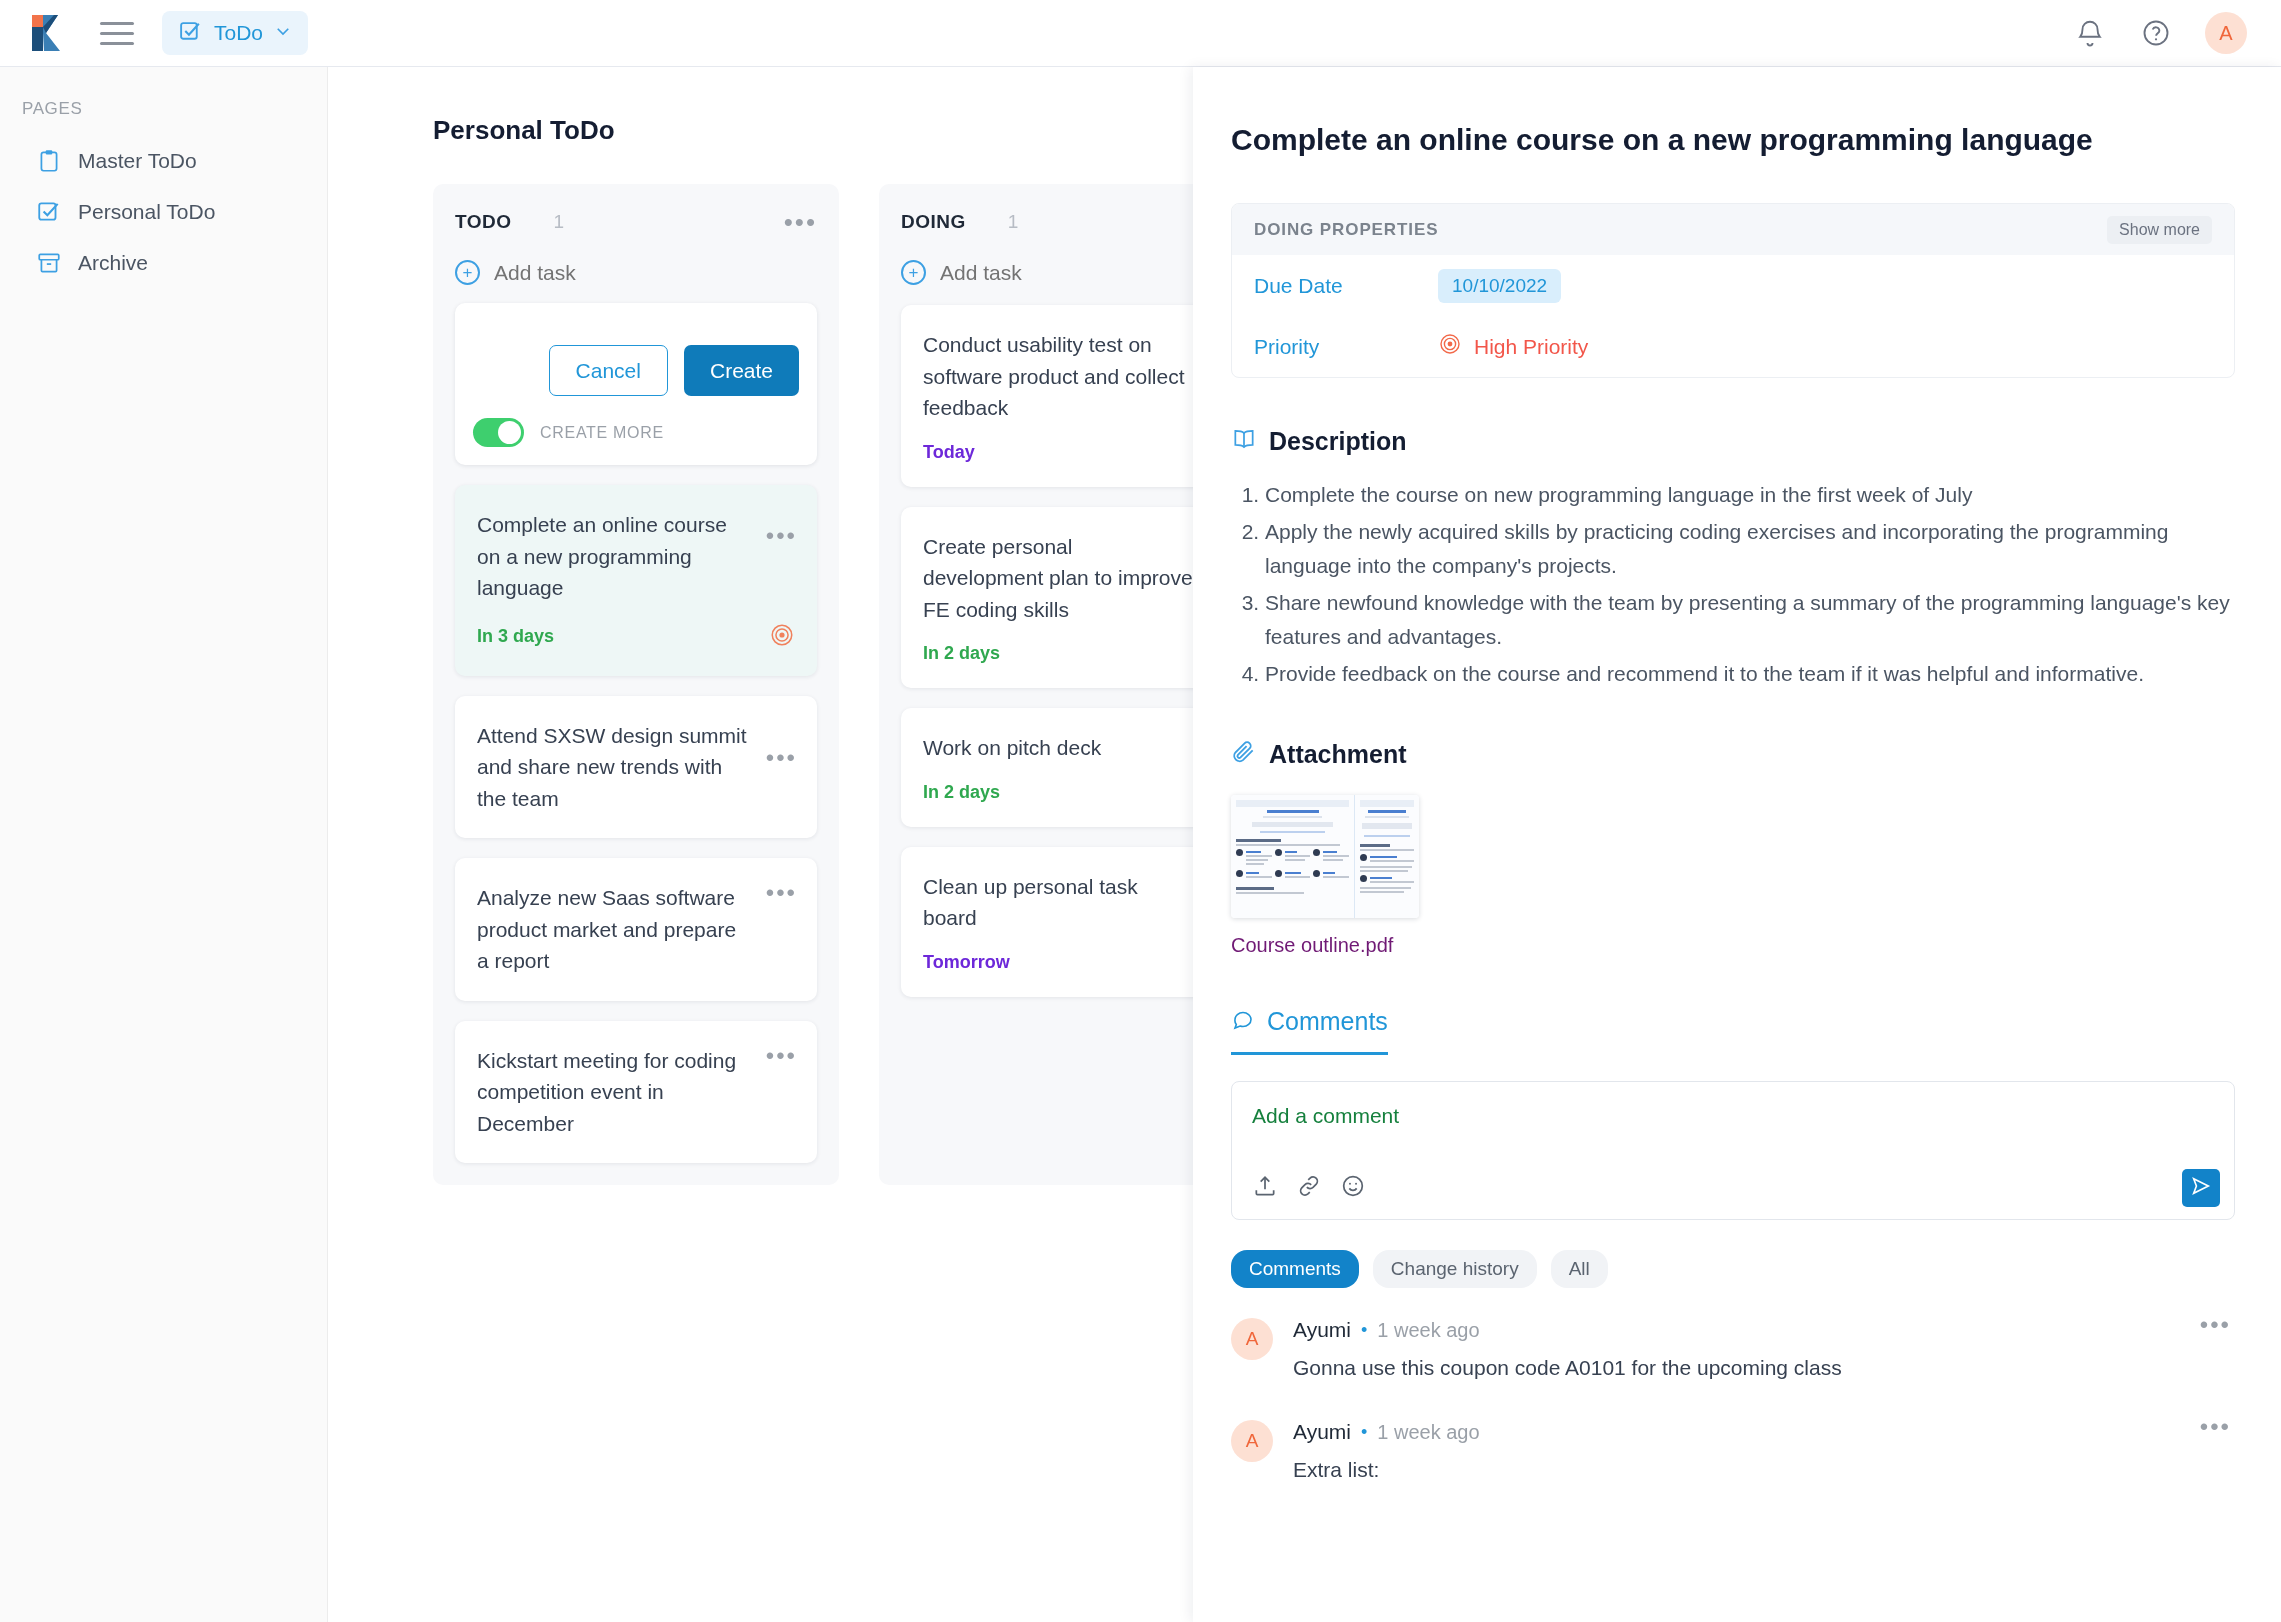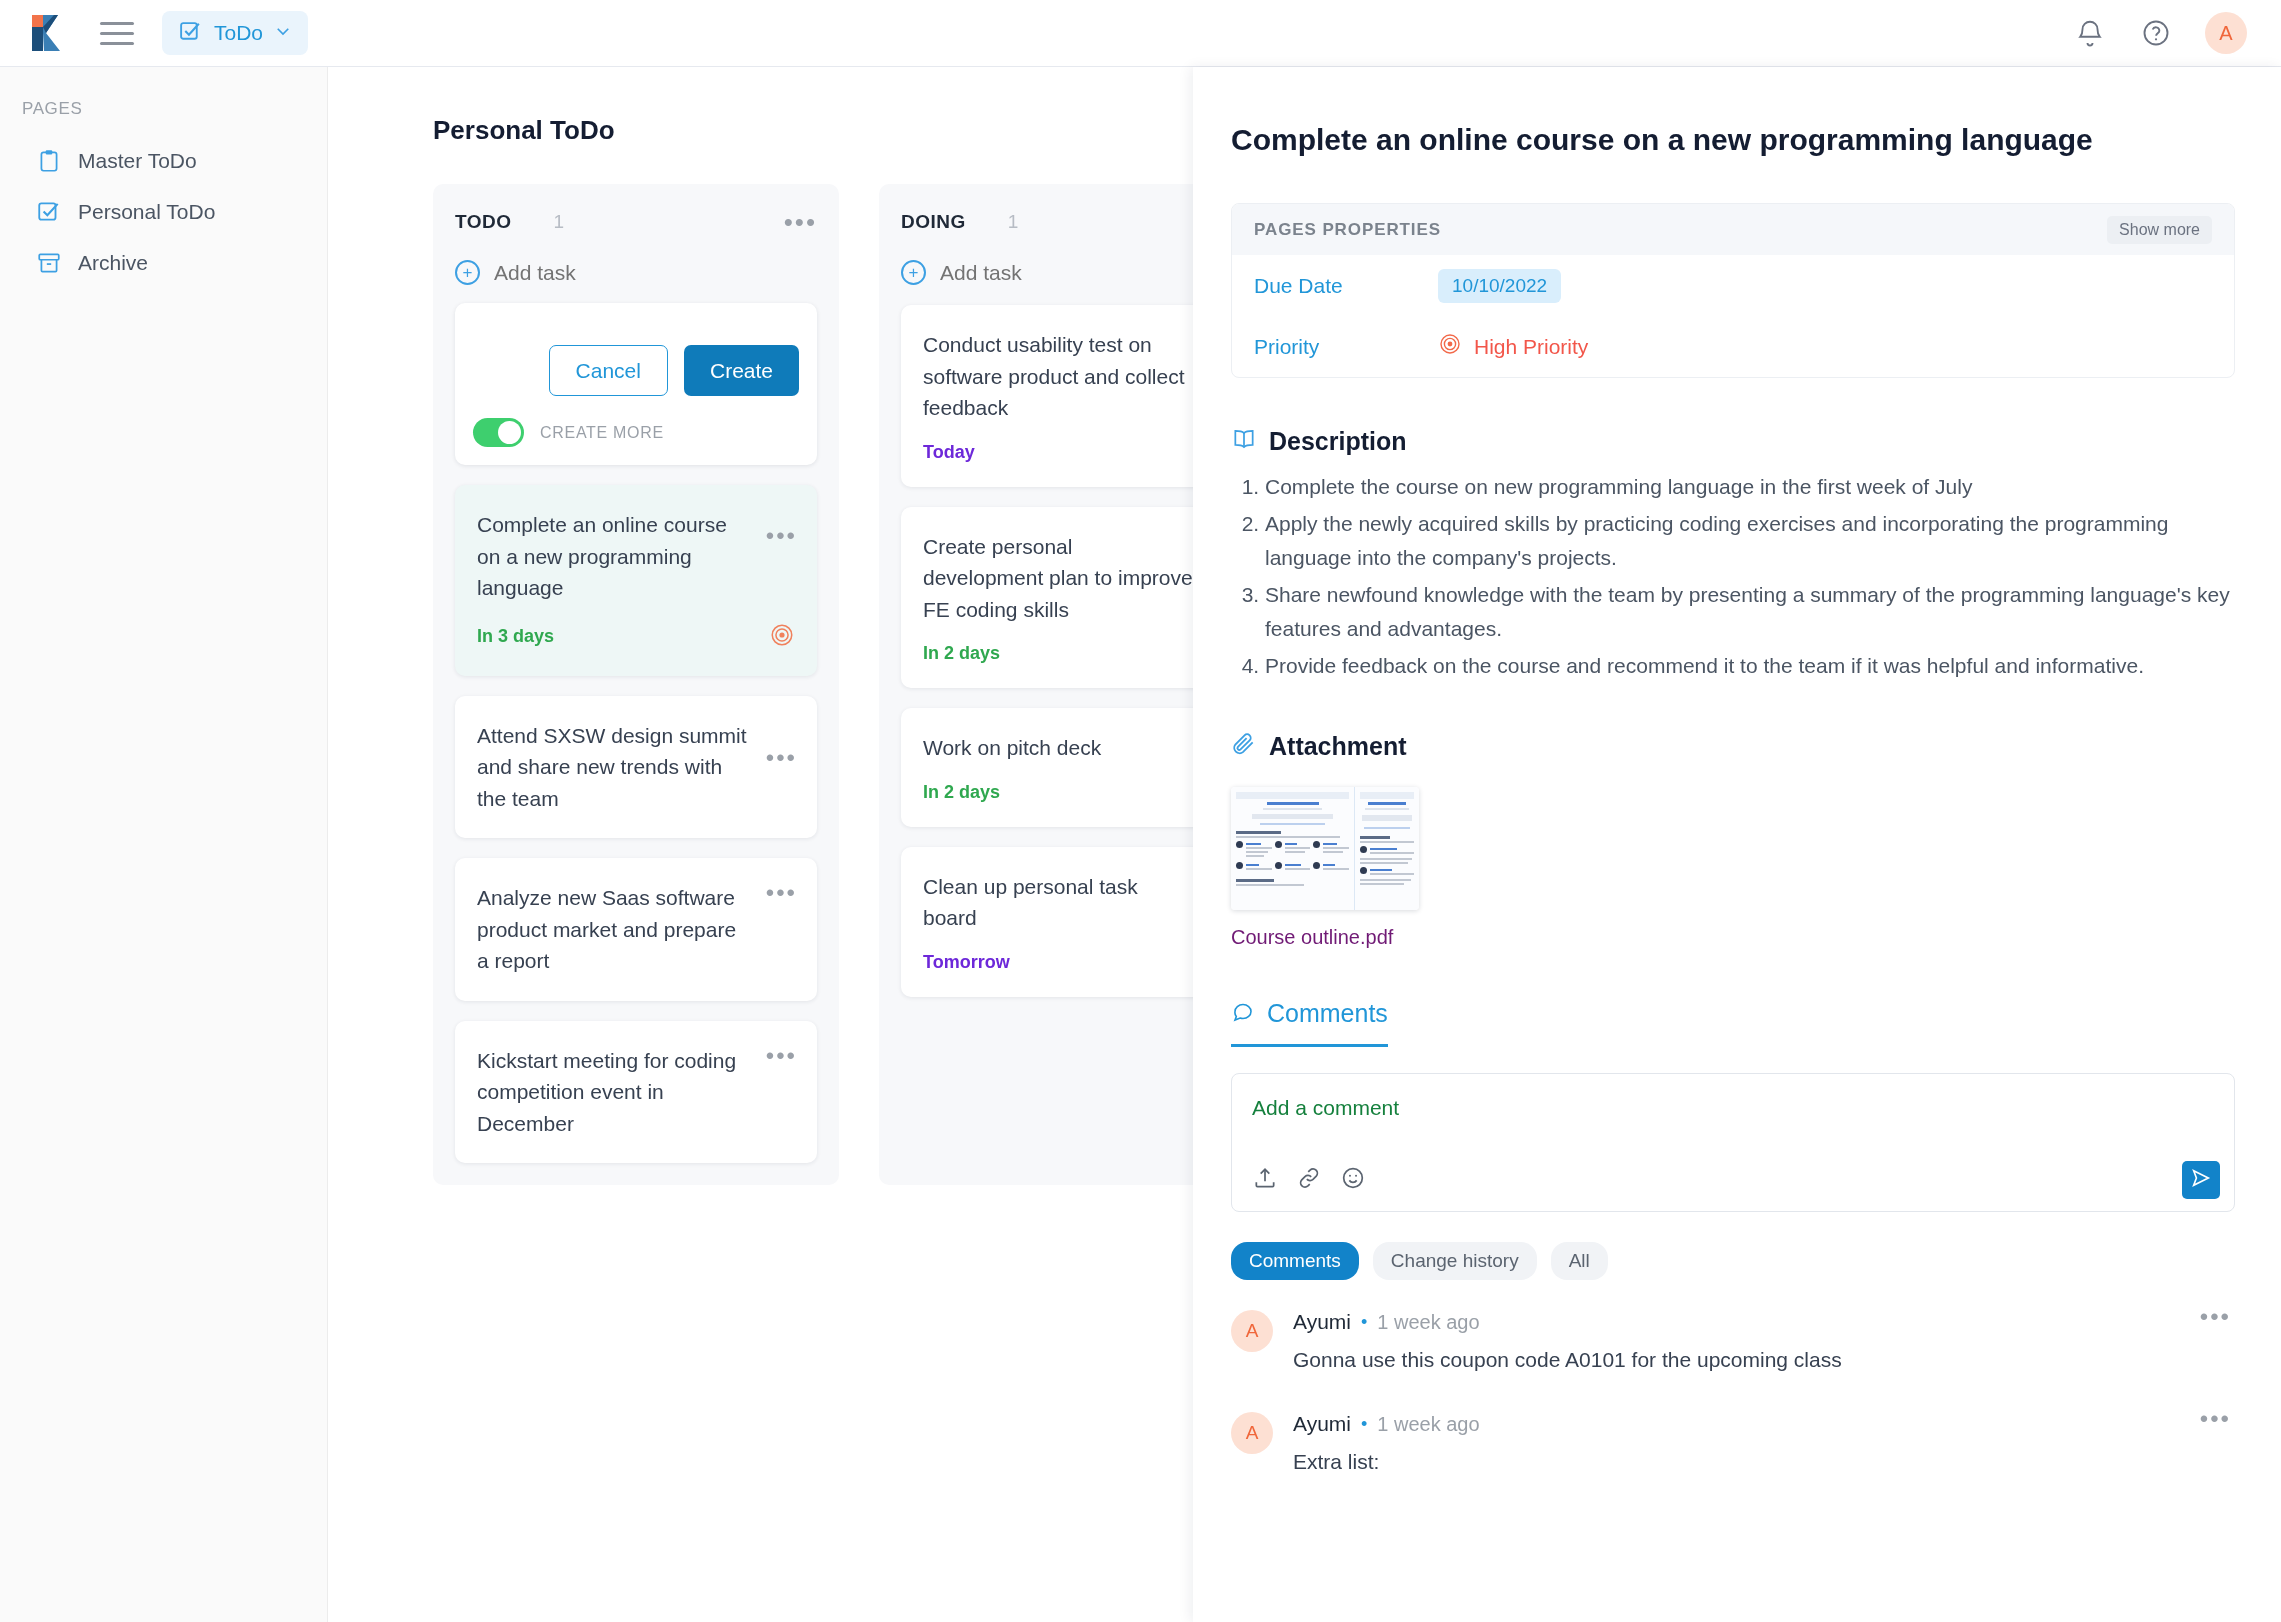--- a/index.html
+++ b/index.html
@@ -144,21 +144,21 @@
     margin-left: auto; background: #eceff3; color: #6b7280;
     font-size: 16px; padding: 5px 12px; border-radius: 5px; cursor: pointer;
   }
   .prop-row { display: flex; align-items: center; height: 61px; padding: 0 22px; }
   .prop-key { width: 184px; color: #2196d8; font-size: 21px; }
   .date-pill { background: #d9eefc; color: #2196d8; font-size: 19px; padding: 6px 14px; border-radius: 6px; cursor: pointer; }
   .prio-val { display: flex; align-items: center; gap: 12px; color: #f2564a; font-size: 21px; cursor: pointer; }
 
   .section-head { display: flex; align-items: center; gap: 12px; margin-top: 48px; }
   .section-head .sh-title { font-size: 25px; font-weight: bold; color: #141d32; }
-  .desc-list { margin-top: 14px; padding-left: 34px; }
+  .desc-list { margin-top: 22px; padding-left: 34px; }
   .desc-list li { font-size: 21px; color: #4b5563; line-height: 1.62; margin-bottom: 3px; }
 
   .attach-thumb {
     margin-top: 26px; width: 188px; height: 123px; border-radius: 4px;
     background: #ffffff; box-shadow: 0 1px 5px rgba(20,30,50,.16);
     overflow: hidden; cursor: pointer;
   }
   .attach-name { margin-top: 16px; font-size: 20px; color: #701a75; }
 
   .comments-tabhead { margin-top: 50px; display: inline-flex; flex-direction: column; }
@@ -397,21 +397,21 @@
 
   </div>
 </div>
 
 <div class="detail">
 
   <div class="detail-title">Complete an online course on a new programming language</div>
 
   <div class="props">
     <div class="props-head">
-      <span class="ph-label">PAGES PROPERTIES</span>
+      <span class="ph-label">DOING PROPERTIES</span>
       <span class="show-more">Show more</span>
     </div>
     <div class="prop-row">
       <span class="prop-key">Due Date</span>
       <span class="date-pill">10/10/2022</span>
     </div>
     <div class="prop-row">
       <span class="prop-key">Priority</span>
       <span class="prio-val">
         <span>

